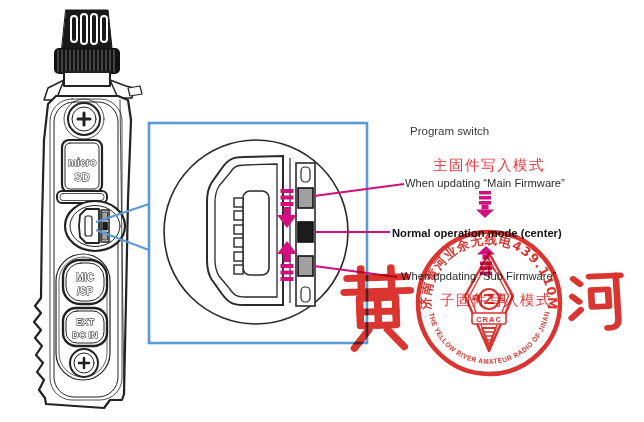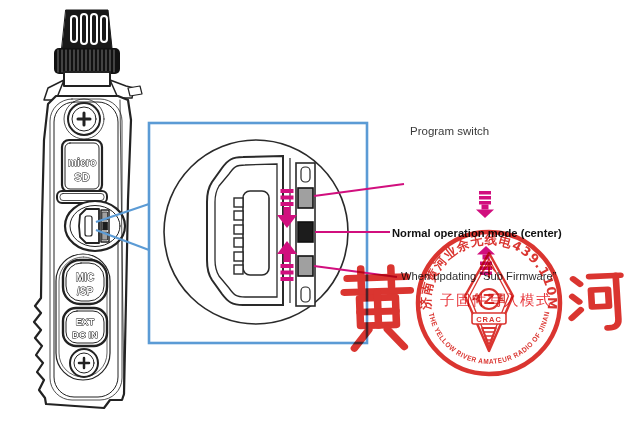--- a/index.html
+++ b/index.html
@@ -185,20 +185,22 @@
       <polygon points="486,246 477,254.5 495,254.5"></polygon>
       <rect x="482.5" y="254.5" width="7" height="5"></rect>
       <rect x="480" y="261.5" width="12" height="3.5"></rect>
       <rect x="480" y="266.5" width="12" height="3.5"></rect>
       <rect x="480" y="271.5" width="12" height="3.5"></rect>
     </g>
   </svg>
 
   <div class="lbl lbl-title">Program switch</div>
 
+  <div class="lbl zh zh-main">主固件写入模式</div>
+  <div class="lbl en en-main">When updating “Main Firmware”</div>
 
   <div class="lbl en en-normal">Normal operation mode (center)</div>
 
   <div class="lbl en en-sub">When updating “Sub Firmware”</div>
   <div class="lbl zh zh-sub">子固件写入模式</div>
 
   <svg id="watermark" class="layer" viewBox="0 0 644 422">
     <g stroke="#d7231e" fill="none" stroke-linecap="round" stroke-linejoin="round">
 
       <g transform="translate(342,266) scale(1.16,1.06) rotate(-2)" stroke-width="6.5">

